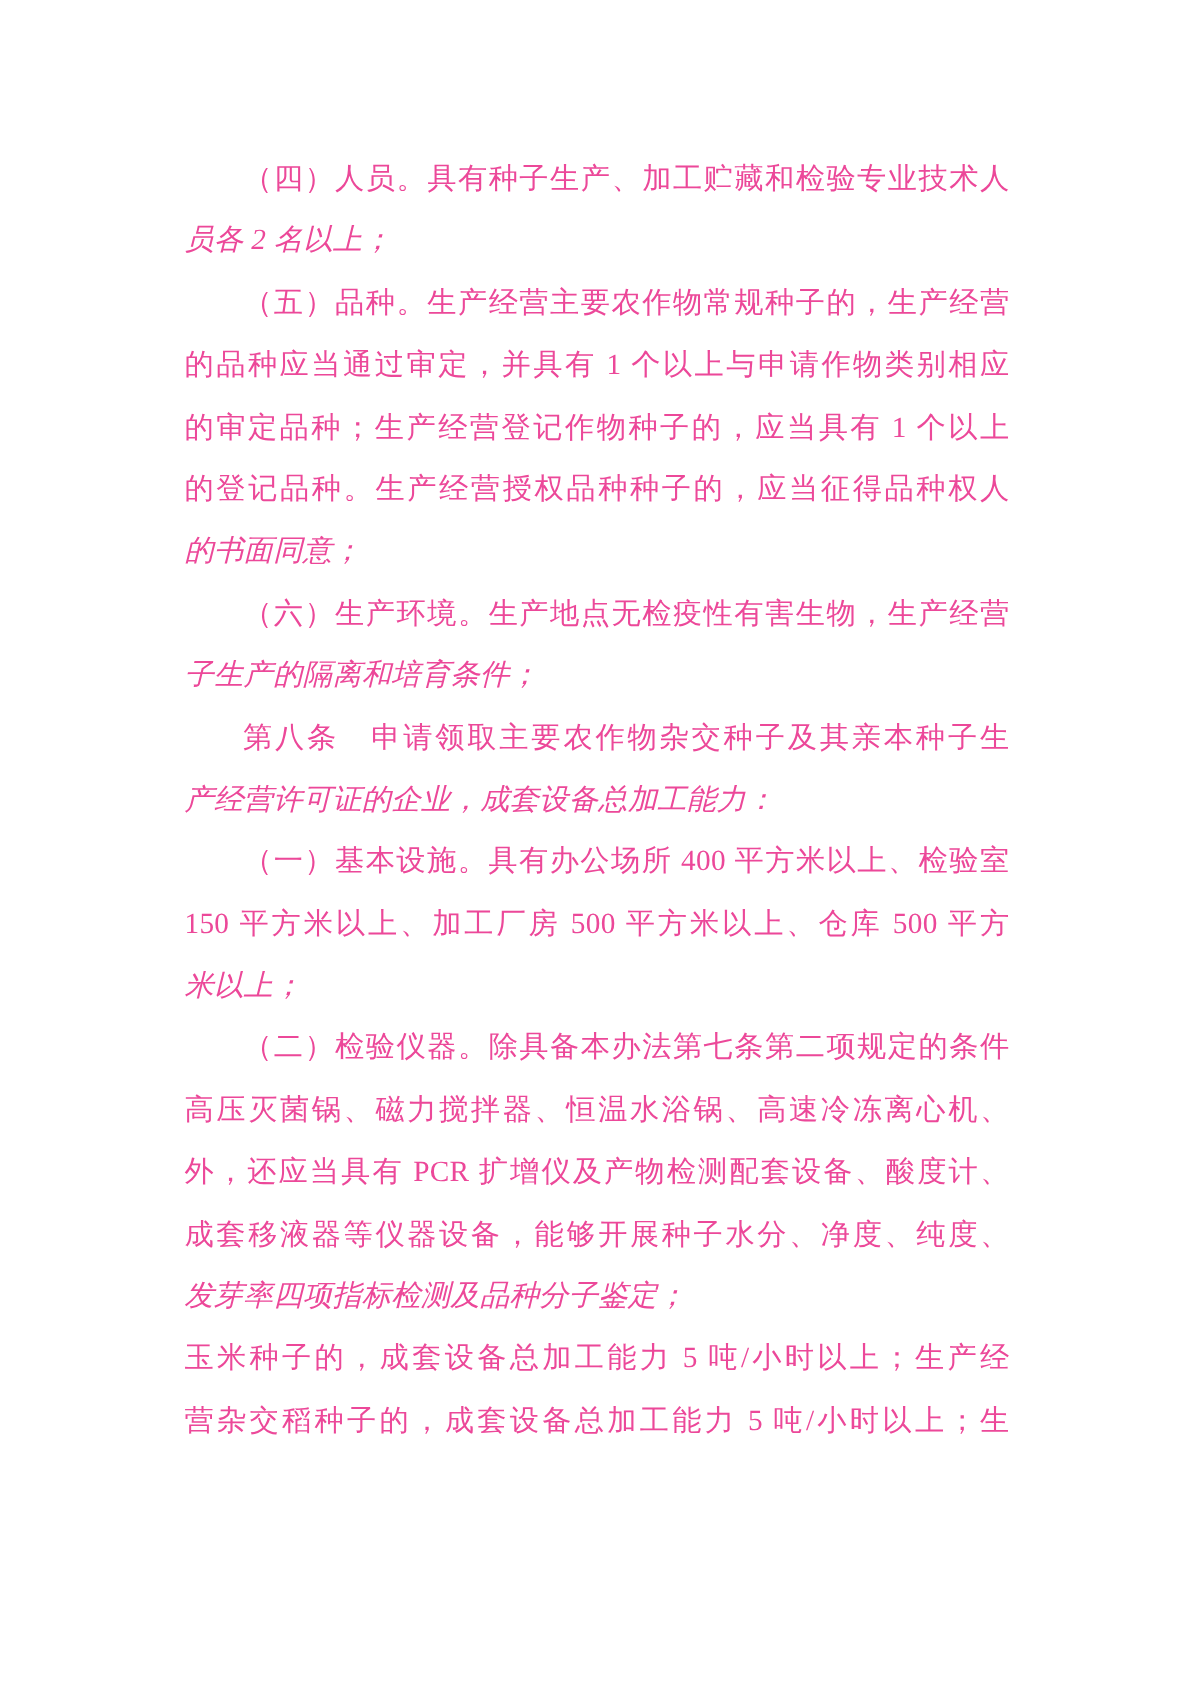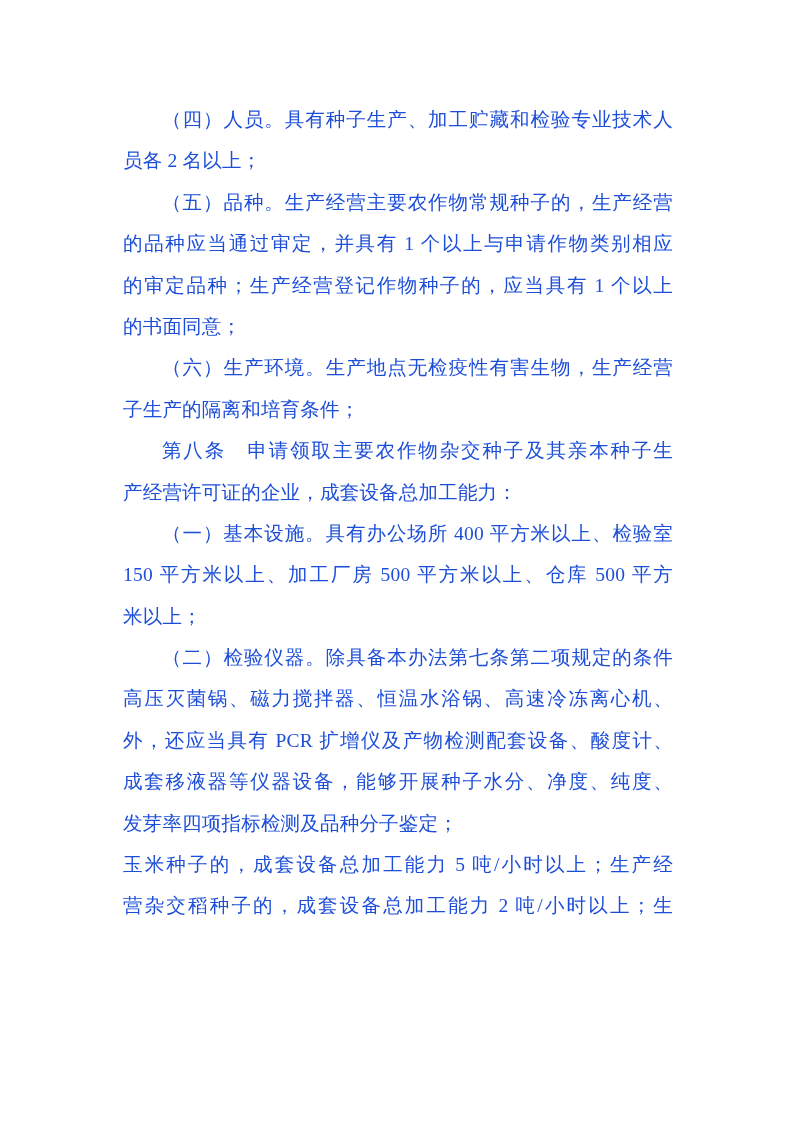--- a/index.html
+++ b/index.html
@@ -44,35 +44,37 @@
     font-weight: 400;
   }
   
   .line.first {
     padding-left: 39px;
   }
   
   .line.end {
     text-align: left;
     text-align-last: left;
+    font-style: italic;
   }
 </style>
 </head>
 <body>
 
 <div class="page">
-  <div class="doc-body" style="color: #1d4ed8;">
+  <div class="doc-body" style="color: #ec4899;">
       <div class="paragraph">
         <div class="line first">（四）人员。具有种子生产、加工贮藏和检验专业技术人</div>
         <div class="line end">员各 2 名以上；</div>
       </div>
       <div class="paragraph">
         <div class="line first">（五）品种。生产经营主要农作物常规种子的，生产经营</div>
         <div class="line">的品种应当通过审定，并具有 1 个以上与申请作物类别相应</div>
         <div class="line">的审定品种；生产经营登记作物种子的，应当具有 1 个以上</div>
+        <div class="line">的登记品种。生产经营授权品种种子的，应当征得品种权人</div>
         <div class="line end">的书面同意；</div>
       </div>
       <div class="paragraph">
         <div class="line first">（六）生产环境。生产地点无检疫性有害生物，生产经营</div>
         <div class="line end">子生产的隔离和培育条件；</div>
       </div>
       <div class="paragraph">
         <div class="line first">第八条　申请领取主要农作物杂交种子及其亲本种子生</div>
         <div class="line end">产经营许可证的企业，成套设备总加工能力：</div>
       </div>
@@ -83,16 +85,16 @@
       </div>
       <div class="paragraph">
         <div class="line first">（二）检验仪器。除具备本办法第七条第二项规定的条件</div>
         <div class="line">高压灭菌锅、磁力搅拌器、恒温水浴锅、高速冷冻离心机、</div>
         <div class="line">外，还应当具有 PCR 扩增仪及产物检测配套设备、酸度计、</div>
         <div class="line">成套移液器等仪器设备，能够开展种子水分、净度、纯度、</div>
         <div class="line end">发芽率四项指标检测及品种分子鉴定；</div>
       </div>
       <div class="paragraph">
         <div class="line">玉米种子的，成套设备总加工能力 5 吨/小时以上；生产经</div>
-        <div class="line">营杂交稻种子的，成套设备总加工能力 2 吨/小时以上；生</div>
+        <div class="line">营杂交稻种子的，成套设备总加工能力 5 吨/小时以上；生</div>
       </div>
     </div>
 </div>
 
 </body></html>

